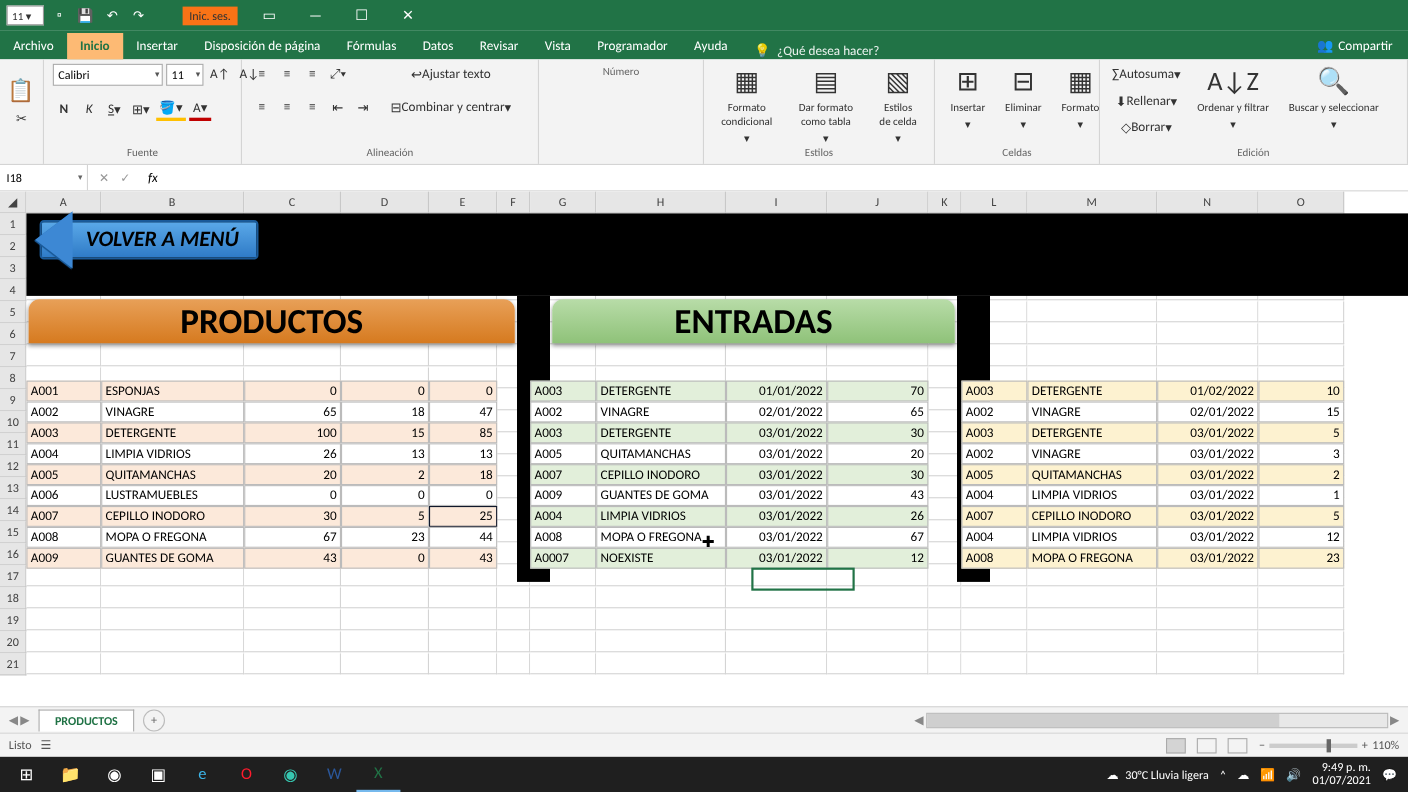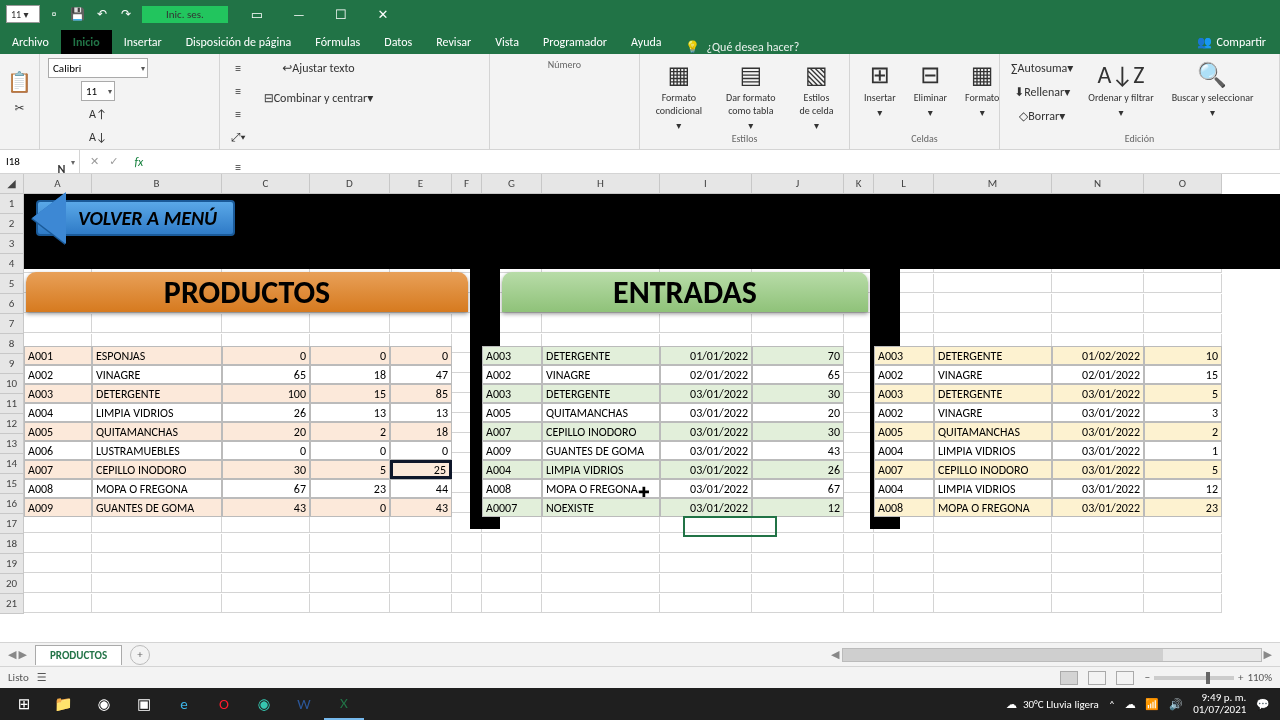--- a/index.html
+++ b/index.html
@@ -5,49 +5,49 @@
 * { margin:0; padding:0; box-sizing:border-box; font-family:"Segoe UI",Calibri,sans-serif; }
 body { width:1280px; height:720px; background:#fff; overflow:hidden; font-size:12px; }
 
 
 .titlebar { height:28px; background:#217346; display:flex; align-items:center; color:#fff; }
 .titlebar .qat { display:flex; gap:4px; padding:0 6px; align-items:center; }
 .qat .qbox { width:34px; height:18px; background:#fff; color:#333; font-size:10px; display:flex; align-items:center; padding:0 4px; border:1px solid #999; }
 .qat .qi { width:20px; height:20px; display:flex; align-items:center; justify-content:center; font-size:12px; }
 .titlebar .title { flex:1; text-align:center; font-size:12px; opacity:.95; }
 .titlebar .wbtns { display:flex; align-items:center; }
-.titlebar .signin { background:#22c55e; color:#333; padding:2px 24px; font-size:11px; margin-right:8px; }
+.titlebar .signin { background:#f97316; color:#333; padding:2px 6px; font-size:11px; margin-right:8px;margin-left:24px; }
 .titlebar .wbtn { width:42px; height:28px; display:flex; align-items:center; justify-content:center; font-size:13px; }
 
 
 .tabs { height:26px; background:#217346; display:flex; align-items:flex-end; color:#fff; font-size:12px; }
 .tabs .tab { padding:5px 12px; cursor:pointer; }
-.tabs .tab.active { background:#000000; color:#217346; font-weight:600; }
+.tabs .tab.active { background:#fdba74; color:#217346; font-weight:600; }
 .tabs .tell { margin-left:12px; display:flex; align-items:center; gap:6px; opacity:.9; }
 .tabs .share { margin-left:auto; padding:5px 14px; display:flex; align-items:center; gap:4px; }
 
 
 .ribbon { height:96px; background:#f3f3f3; border-bottom:1px solid #d4d4d4; display:flex; }
 .group { border-right:1px solid #d4d4d4; padding:4px 8px 2px; display:flex; flex-direction:column; }
 .group .body { flex:1; display:flex; align-items:flex-start; gap:6px; }
 .group .label { text-align:center; font-size:10px; color:#666; padding-bottom:2px; position:relative; }
 .combo { height:20px; background:#fff; border:1px solid #aaa; font-size:11px; padding:0 14px 0 4px; display:flex; align-items:center; position:relative; }
 .combo::after { content:"▾"; position:absolute; right:2px; font-size:8px; color:#555; }
 .col { display:flex; flex-direction:column; gap:4px; }
-.row { display:flex; gap:3px; align-items:center;flex-direction:column; }
+.row { display:flex; gap:3px; align-items:center; }
 .btn { min-width:20px; height:20px; display:flex; align-items:center; justify-content:center; font-size:12px; color:#333; padding:0 3px; }
 .bigbtn { display:flex; flex-direction:column; align-items:center; justify-content:flex-start; padding:2px 6px; font-size:10px; color:#333; gap:2px; height:70px; }
 .bigbtn .ico { font-size:24px; }
 
 
 .fbar { height:24px; border-bottom:1px solid #d4d4d4; display:flex; align-items:center; background:#fff; }
 .fbar .namebox { width:80px; border-right:1px solid #d4d4d4; padding:0 6px; font-size:11px; display:flex; align-items:center; position:relative; height:100%; }
 .fbar .namebox::after { content:"▾"; position:absolute; right:4px; font-size:8px; color:#666; }
 .fbar .fbtns { display:flex; gap:10px; padding:0 10px; color:#999; font-size:11px; }
-.fbar .fx { font-style:italic; color:#15803d; padding:0 6px; }
+.fbar .fx { font-style:italic; color:#000000; padding:0 6px; }
 
 
 .gridwrap { position:relative; height:calc(720px - 28px - 26px - 96px - 24px - 24px - 22px - 32px); overflow:hidden; }
 .grid { display:grid; grid-template-columns: 24px 68px 130px 88px 80px 62px 30px 60px 118px 92px 92px 30px 60px 118px 92px 78px; font-size:12px; color:#222; }
 .ch, .rh { background:#e6e6e6; border:1px solid #c8c8c8; text-align:center; font-size:11px; color:#444; height:20px; display:flex; align-items:center; justify-content:center; border-top:none; border-left:none; }
 .cell { border-right:1px solid #d4d4d4; border-bottom:1px solid #d4d4d4; height:19px; padding:0 3px; display:flex; align-items:center; overflow:hidden; white-space:nowrap; background:#fff; }
 .cell.r { justify-content:flex-end; }
 
 
 .overlay { position:absolute; pointer-events:none; }
@@ -619,21 +619,21 @@
       <div class="overlay cell r" style="left:390px;top:248px;width:62px;background:#fce9da;border:1px solid #bbb;">18</div>
       <div class="overlay cell " style="left:24px;top:267px;width:68px;background:#fff;border:1px solid #bbb;">A006</div>
       <div class="overlay cell " style="left:92px;top:267px;width:130px;background:#fff;border:1px solid #bbb;">LUSTRAMUEBLES</div>
       <div class="overlay cell r" style="left:222px;top:267px;width:88px;background:#fff;border:1px solid #bbb;">0</div>
       <div class="overlay cell r" style="left:310px;top:267px;width:80px;background:#fff;border:1px solid #bbb;">0</div>
       <div class="overlay cell r" style="left:390px;top:267px;width:62px;background:#fff;border:1px solid #bbb;">0</div>
       <div class="overlay cell " style="left:24px;top:286px;width:68px;background:#fce9da;border:1px solid #bbb;">A007</div>
       <div class="overlay cell " style="left:92px;top:286px;width:130px;background:#fce9da;border:1px solid #bbb;">CEPILLO INODORO</div>
       <div class="overlay cell r" style="left:222px;top:286px;width:88px;background:#fce9da;border:1px solid #bbb;">30</div>
       <div class="overlay cell r" style="left:310px;top:286px;width:80px;background:#fce9da;border:1px solid #bbb;">5</div>
-      <div class="overlay cell r" style="left:390px;top:286px;width:62px;background:#fce9da;border:3px solid #0f172a;">25</div>
+      <div class="overlay cell r" style="left:390px;top:286px;width:62px;background:#fce9da;border:1px solid #0f172a;">25</div>
       <div class="overlay cell " style="left:24px;top:305px;width:68px;background:#fff;border:1px solid #bbb;">A008</div>
       <div class="overlay cell " style="left:92px;top:305px;width:130px;background:#fff;border:1px solid #bbb;">MOPA O FREGONA</div>
       <div class="overlay cell r" style="left:222px;top:305px;width:88px;background:#fff;border:1px solid #bbb;">67</div>
       <div class="overlay cell r" style="left:310px;top:305px;width:80px;background:#fff;border:1px solid #bbb;">23</div>
       <div class="overlay cell r" style="left:390px;top:305px;width:62px;background:#fff;border:1px solid #bbb;">44</div>
       <div class="overlay cell " style="left:24px;top:324px;width:68px;background:#fce9da;border:1px solid #bbb;">A009</div>
       <div class="overlay cell " style="left:92px;top:324px;width:130px;background:#fce9da;border:1px solid #bbb;">GUANTES DE GOMA</div>
       <div class="overlay cell r" style="left:222px;top:324px;width:88px;background:#fce9da;border:1px solid #bbb;">43</div>
       <div class="overlay cell r" style="left:310px;top:324px;width:80px;background:#fce9da;border:1px solid #bbb;">0</div>
       <div class="overlay cell r" style="left:390px;top:324px;width:62px;background:#fce9da;border:1px solid #bbb;">43</div>

